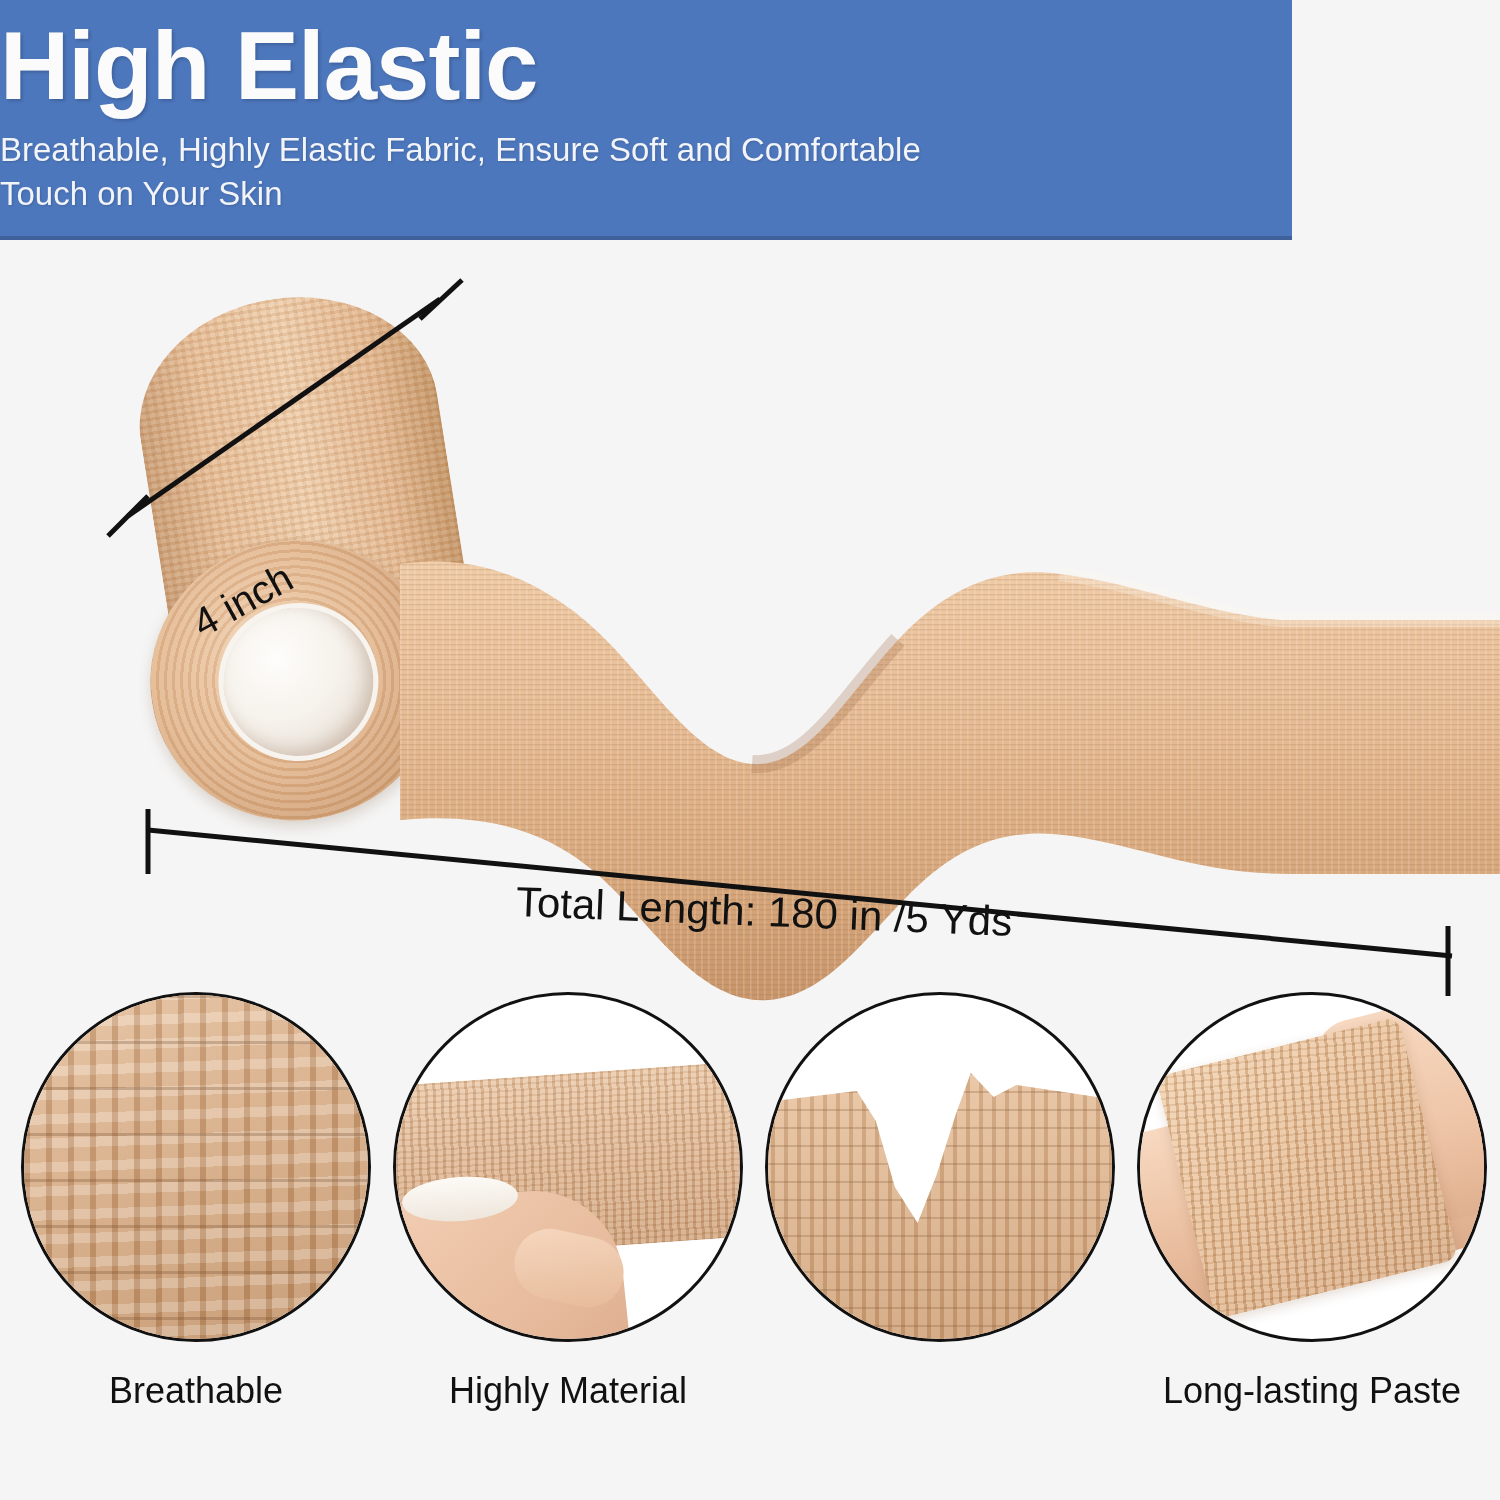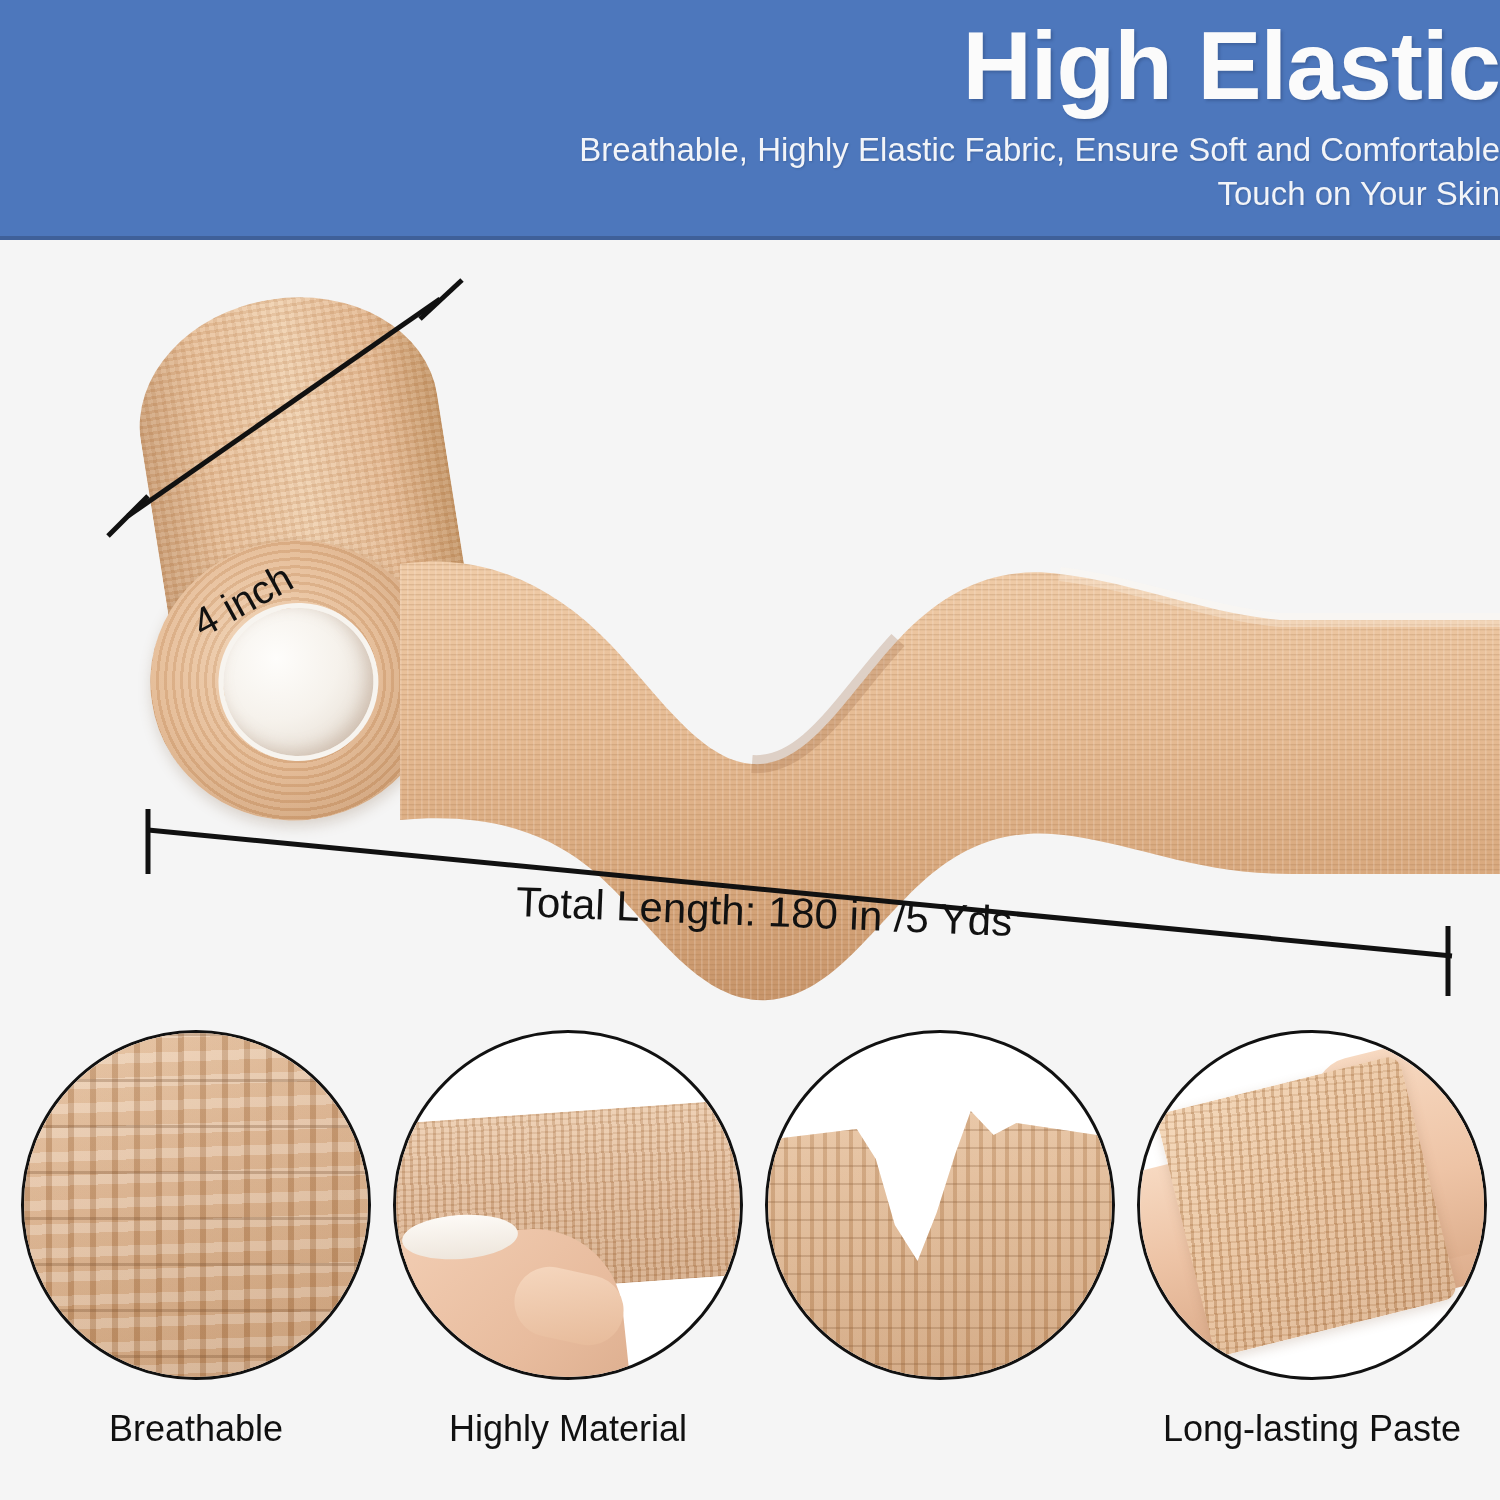--- a/index.html
+++ b/index.html
@@ -6,24 +6,24 @@
   html, body {
     width: 1500px; height: 1500px;
     background: #f5f5f5;
     font-family: "Liberation Sans", sans-serif;
     overflow: hidden;
   }
   #page { position: relative; width: 1500px; height: 1500px; background: #f5f5f5; }
 
   
   .banner {
-    position: absolute; left: 0; top: 0; width: 1500px; height: 240px;
+    position: absolute; left: 0; top: 0; width: 1292px; height: 240px;
     background: #4d77bc;
     border-bottom: 4px solid #3f6099;
-    text-align: right;
+    text-align: left;
   }
   .banner-title {
     margin-top: 14px;
     font-size: 96px; font-weight: bold; color: #fbfbfb;
     letter-spacing: -1px; line-height: 1.08;
     text-shadow: 2px 2px 3px rgba(30,50,90,.30);
   }
   .banner-sub {
     margin-top: 10px;
     font-size: 33px; color: #f2f4f8; line-height: 1.35; font-weight: 400;
@@ -82,21 +82,21 @@
     font-size: 40px; color: #111; transform: rotate(-29deg);
     transform-origin: left center; white-space: nowrap;
   }
   .dim-label-total {
     position: absolute; left: 516px; top: 878px;
     font-size: 42px; color: #111; transform: rotate(2.3deg);
     transform-origin: left center; white-space: nowrap;
   }
 
   
-  .features { position: absolute; left: 0; top: 1030px; width: 1500px; height: 470px; }
+  .features { position: absolute; left: 0; top: 992px; width: 1500px; height: 470px; }
   .feat {
     position: absolute; top: 0; width: 360px; text-align: center;
   }
   .feat:nth-of-type(1) { left: 16px; }
   .feat:nth-of-type(2) { left: 388px; }
   .feat:nth-of-type(3) { left: 760px; }
   .feat:nth-of-type(4) { left: 1132px; }
   .circle {
     position: relative; width: 350px; height: 350px; margin: 0 auto;
     border-radius: 50%; border: 3px solid #111; overflow: hidden;

